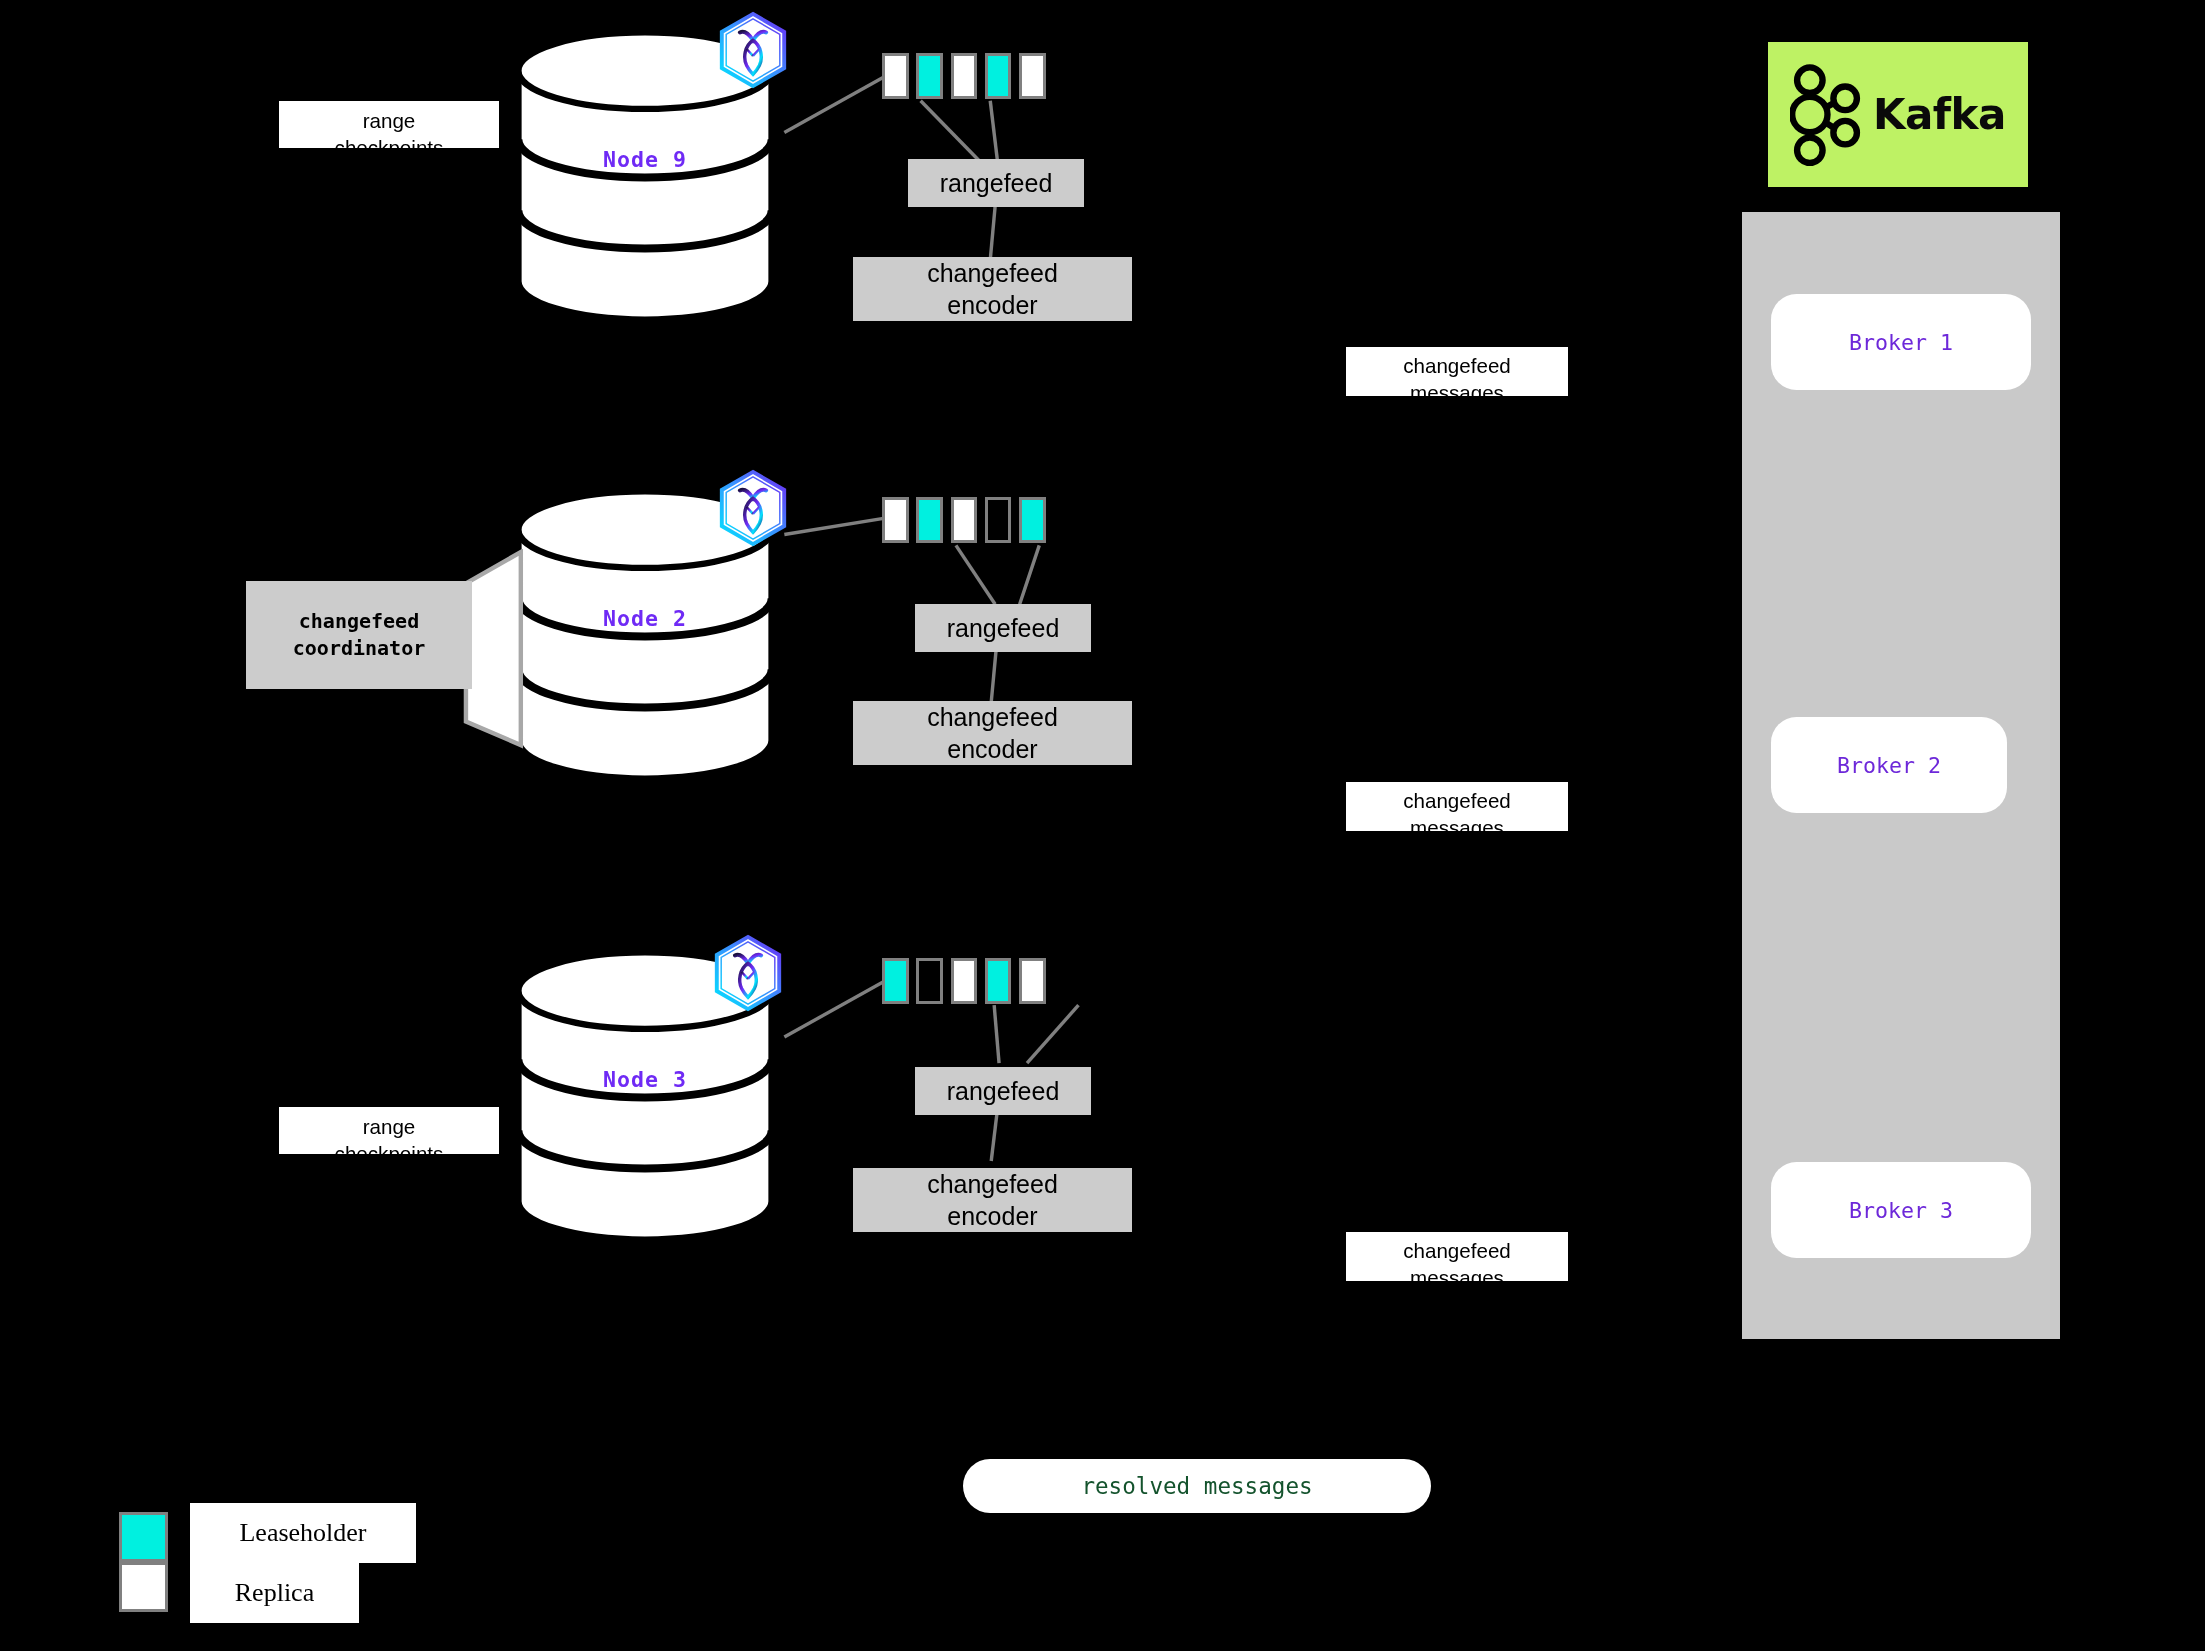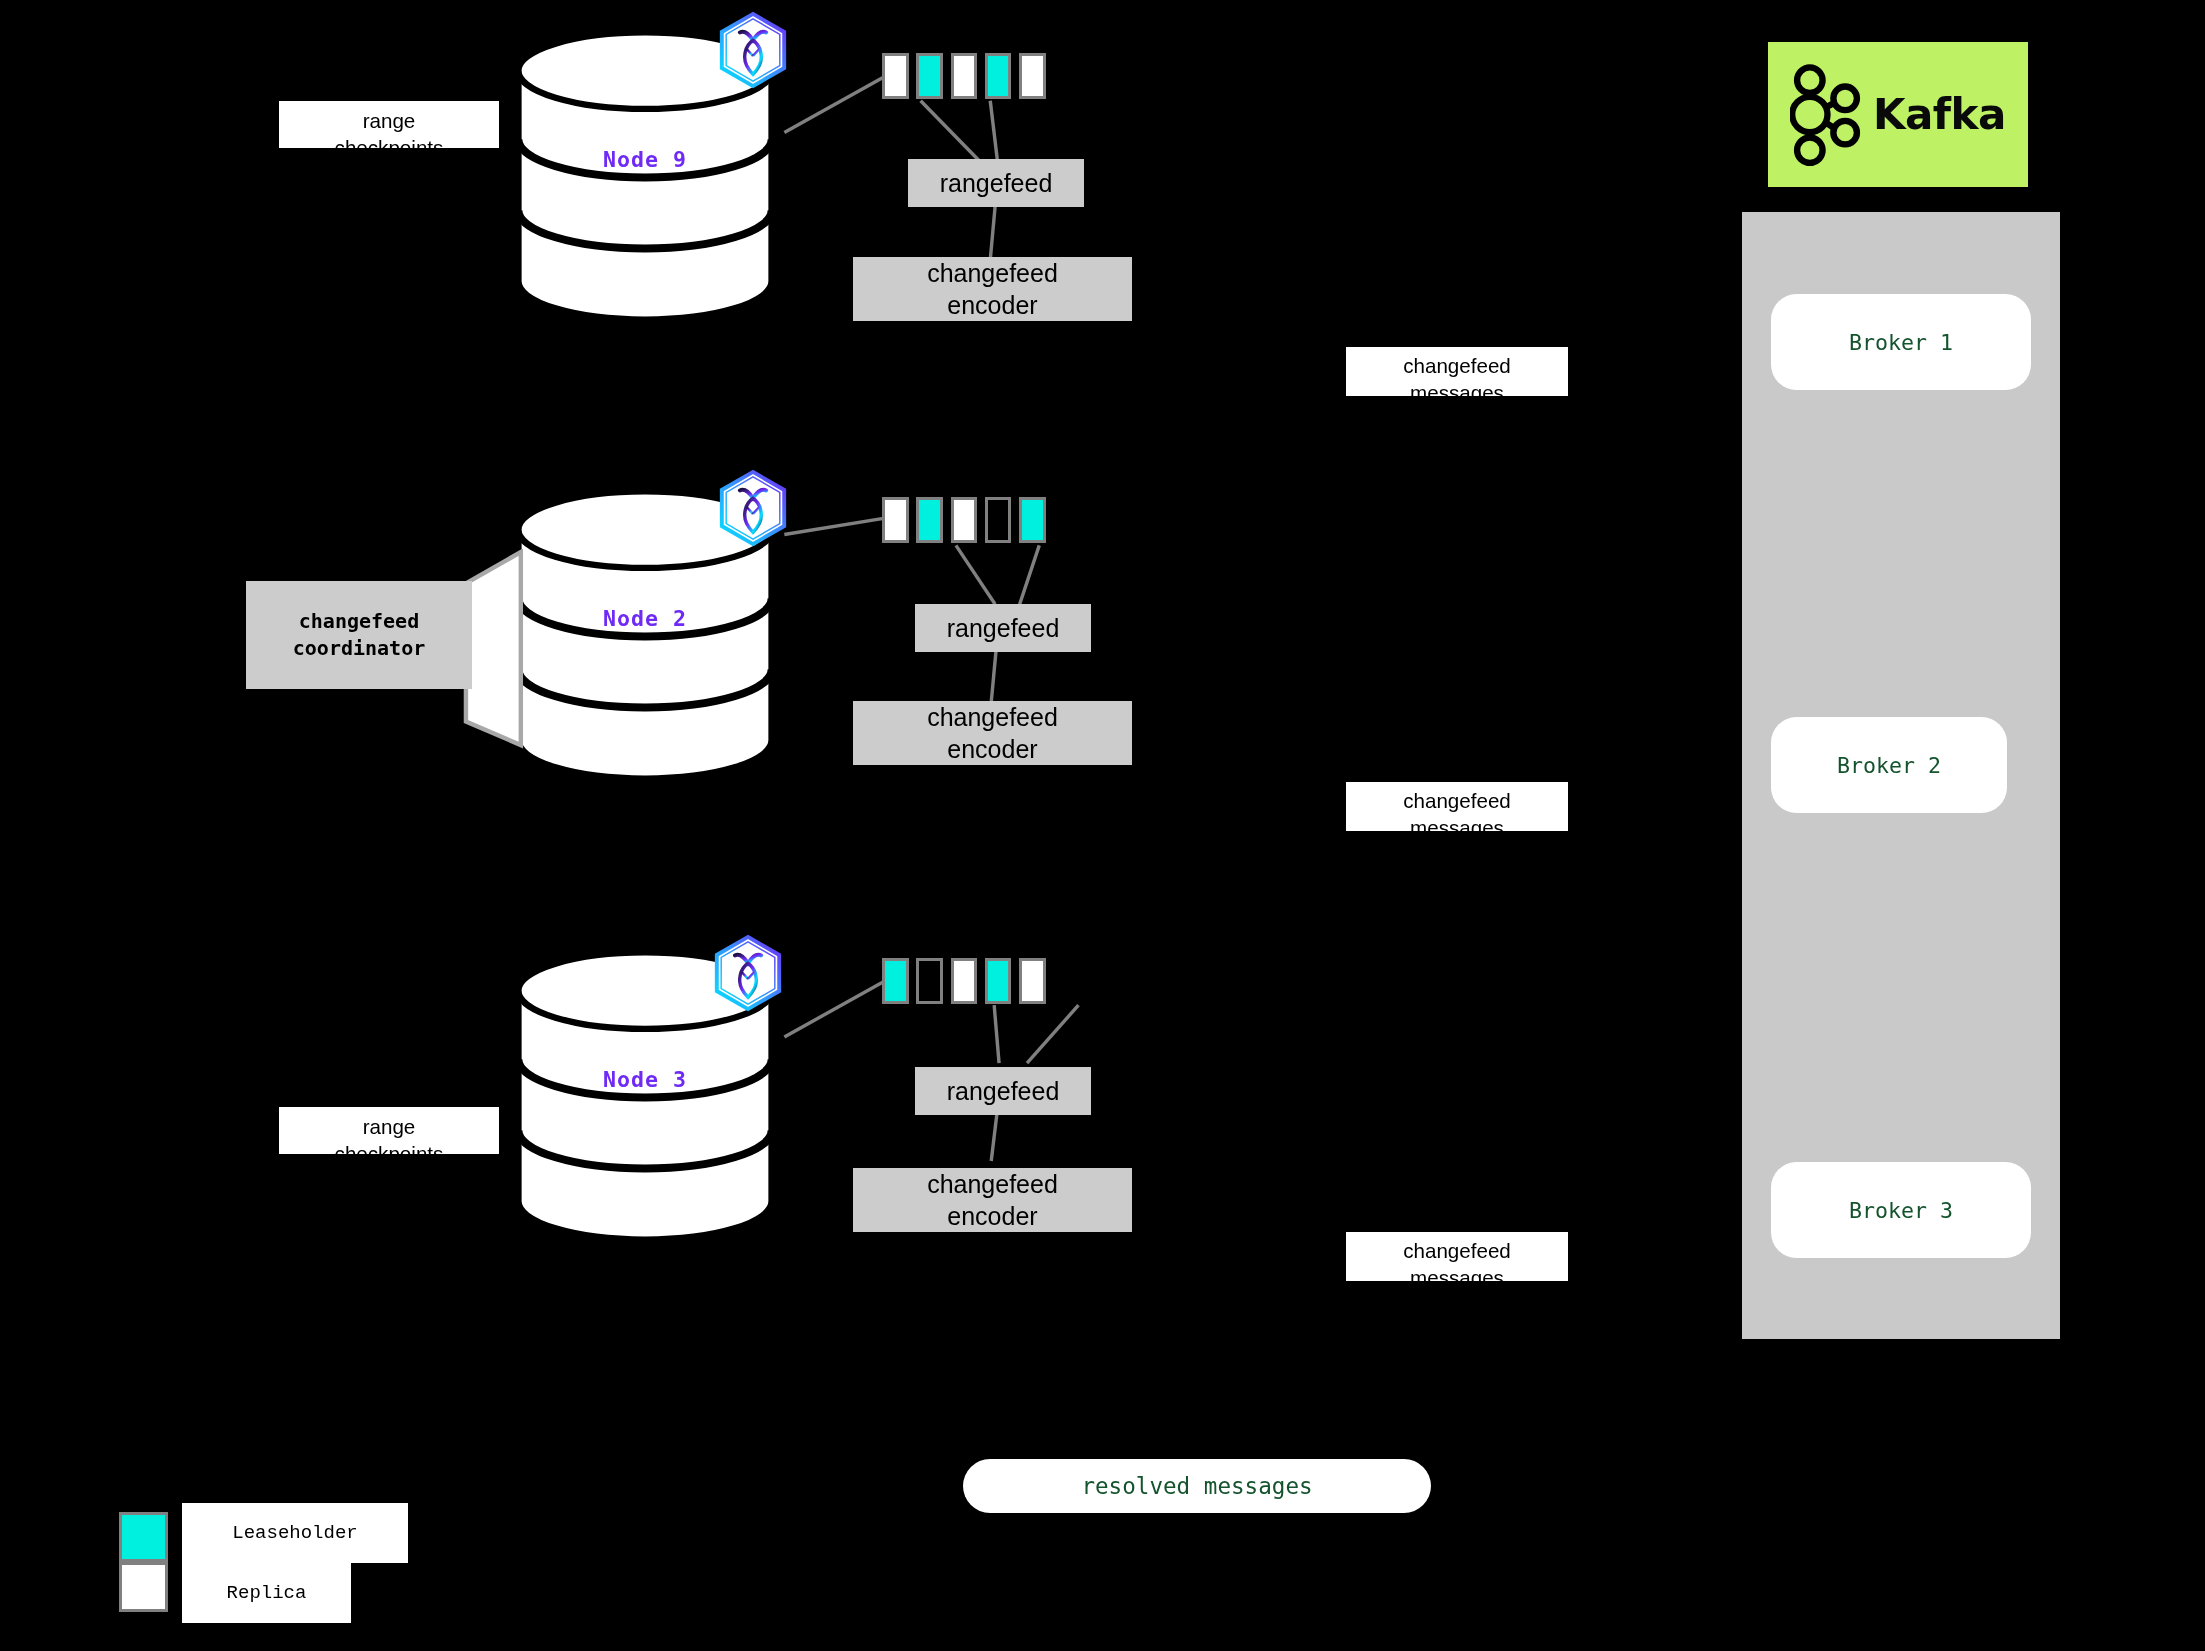--- a/index.html
+++ b/index.html
@@ -125,21 +125,21 @@
   }
   .broker-pill {
     position: absolute;
     background: #ffffff;
     border-radius: 25.5px;
     display: flex;
     align-items: center;
     justify-content: center;
     font-family: "DejaVu Sans Mono", monospace;
     font-size: 21.6px;
-    color: #14532d;
+    color: #6d28d9;
   }
 
   
   .resolved-pill {
     position: absolute;
     background: #ffffff;
     border-radius: 490px;
     display: flex;
     align-items: center;
     justify-content: center;
@@ -154,26 +154,27 @@
     position: absolute;
     width: 49px;
     height: 50px;
     border: 3.4px solid #808080;
     box-sizing: border-box;
   }
   .legend-label {
     position: absolute;
     background: #ffffff;
     color: #000000;
-    font-family: Liberation Mono, monospace;
-    font-size: 19px;
-    display: flex;
-    align-items: center;
-    justify-content: center;
-    box-sizing: border-box;
+    font-family: Liberation Serif, serif;
+    font-size: 26px;
+    display: flex;
+    align-items: center;
+    justify-content: center;
+    box-sizing: border-box;
+    margin-left: 8px;
   }
 </style>
 </head>
 <body>
 
 <div id="stage">
 
   <svg class="lines" viewBox="0 0 4498 3369">
 
     <line x1="1600" y1="270" x2="1815" y2="150" stroke="#808080" stroke-width="7"></line>

